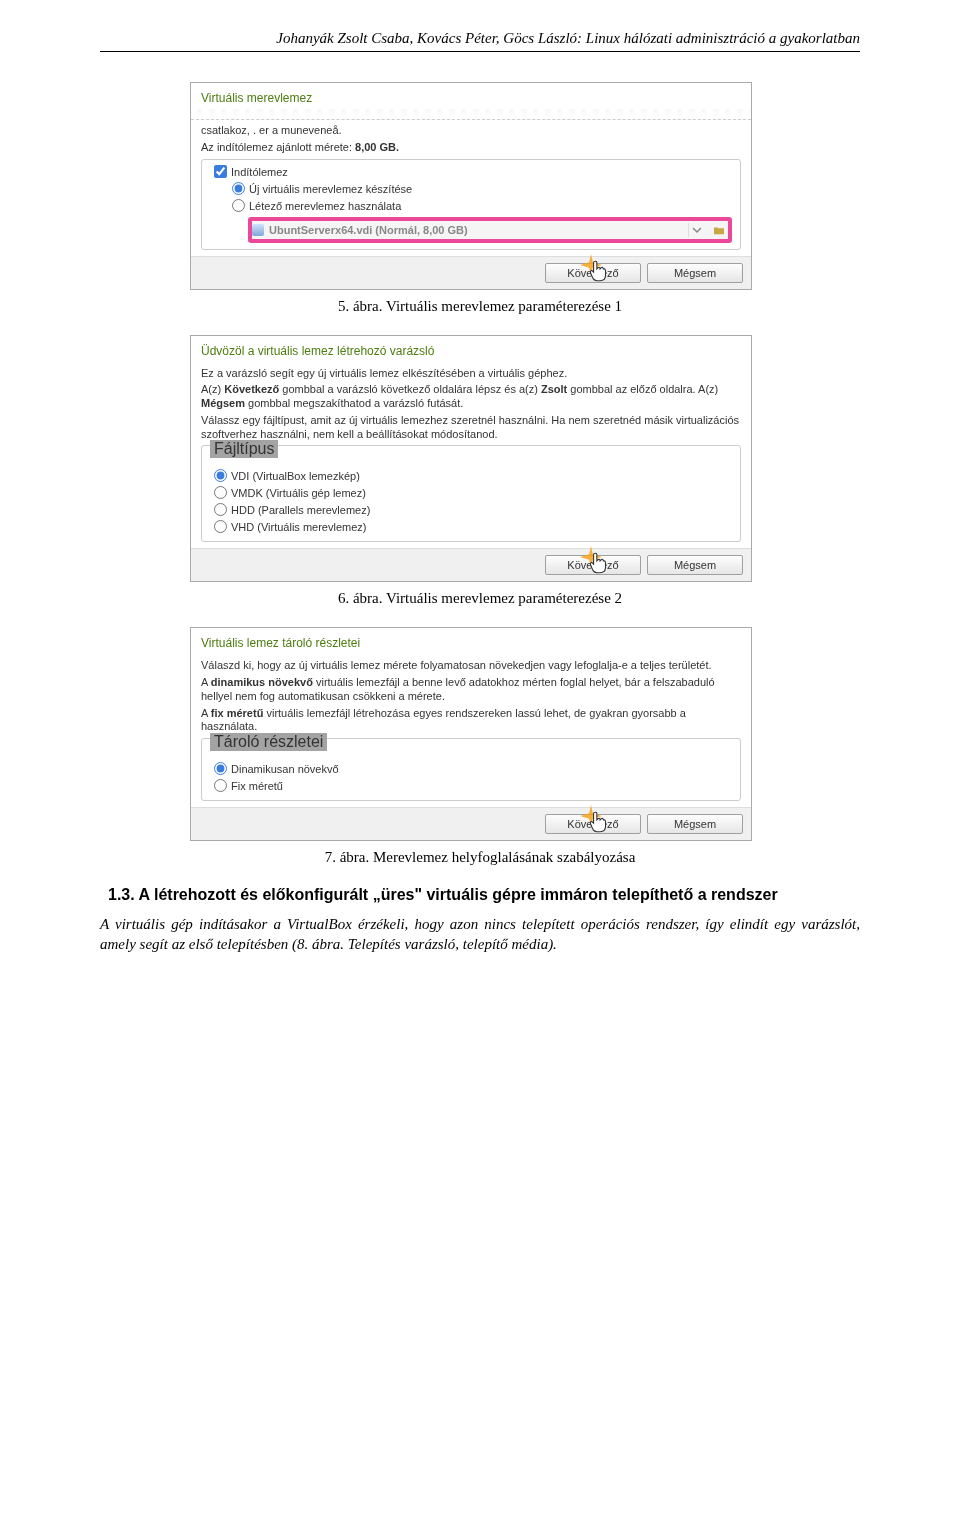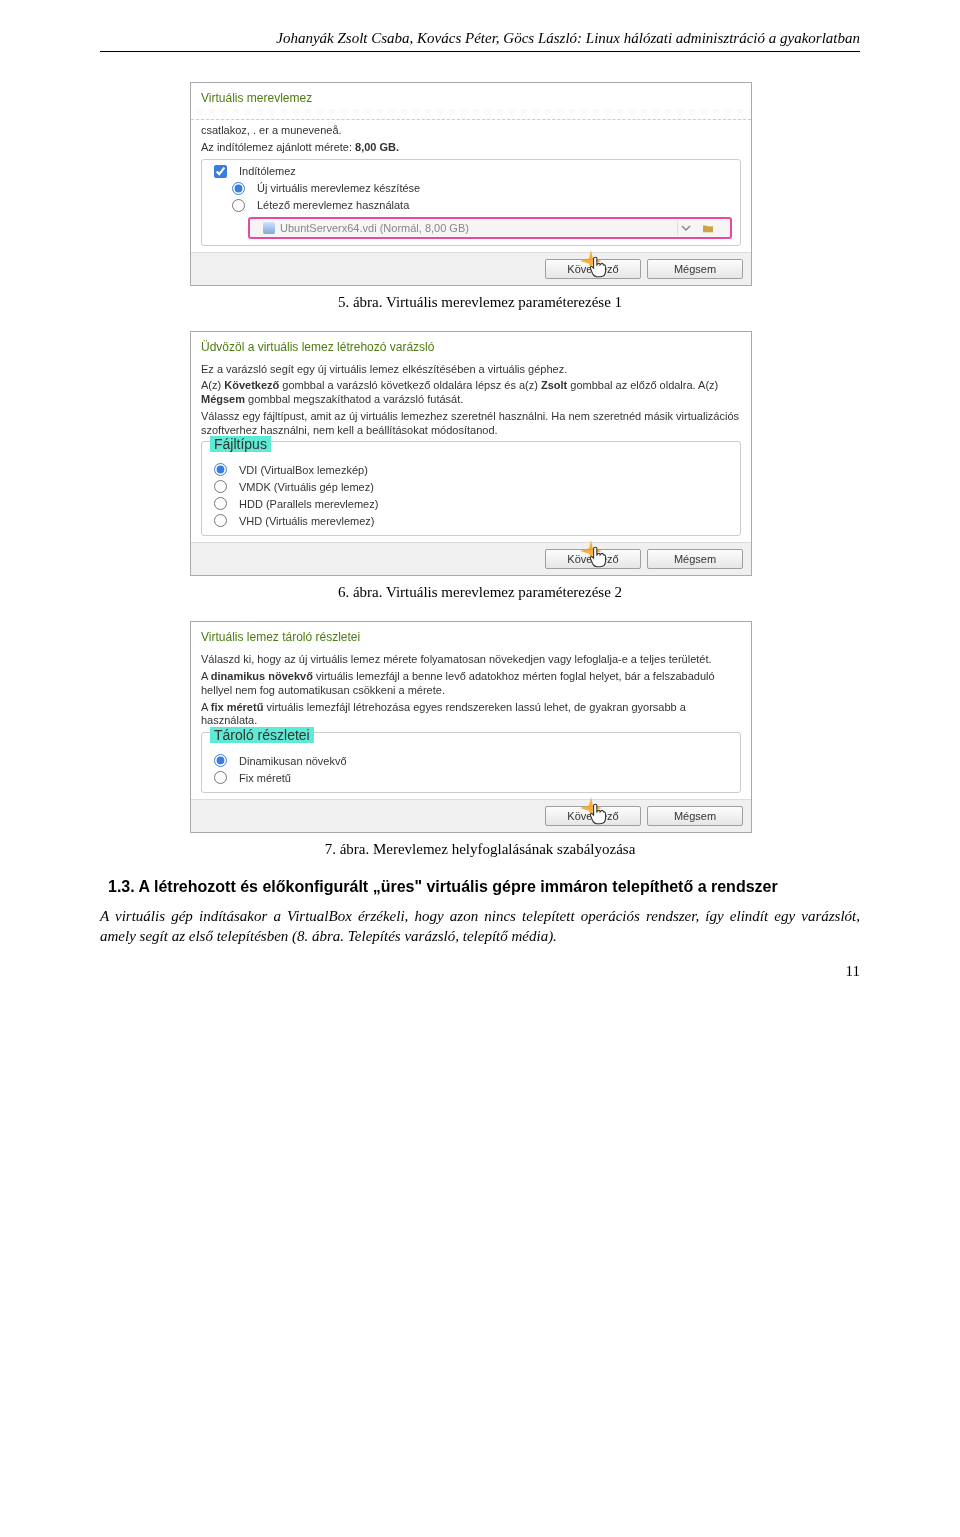--- a/index.html
+++ b/index.html
@@ -50,44 +50,45 @@
   .fieldset {
     border: 1px solid #ccc;
     border-radius: 3px;
     margin-top: 4px;
     padding: 3px 8px 6px;
     position: relative;
   }
   .fieldset .legend {
     position: relative;
     top: -9px;
-    background: #5eead4;
+    background: #a3a3a3;
     padding: 0 4px;
-    font-size: 14px;
+    font-size: 16px;
     display: inline-block;
   }
   .opt-row {
     display: flex;
-    align-items: center;
-    gap: 12px;
+    align-items: flex-end;
+    gap: 4px;
     padding: 2px 4px;
   }
   .opt-row input { accent-color: #3b7ddd; margin:0; }
   .opt-row label { font-size: 11px; }
 
   .disk-select {
     margin: 3px 0 0 38px;
     display: flex;
     align-items: center;
     gap: 5px;
-    border: 2px solid #ec4899;
+    border: 4px solid #ec4899;
     border-radius: 3px;
-    padding: 2px 13px;
+    padding: 2px 0;
     background: #f5f5f5;
     color: #888;
+    font-weight: bold;
   }
   .disk-icon {
     width: 12px; height: 12px; border-radius: 2px;
     background: linear-gradient(#cfe3ff,#7fa8d8);
     display:inline-block;
   }
   .disk-select .spacer { flex:1; }
   .disk-select .chev {
     width: 16px; height: 14px; border-left:1px solid #ddd;
     display:flex;align-items:center;justify-content:center;
@@ -302,14 +303,13 @@
     </div>
   </div>
   <div class="caption">7. ábra. Merevlemez helyfoglalásának szabályozása</div>
 
   <div class="section-title">
     <span>1.3.</span>
     <span>A létrehozott és előkonfigurált „üres" virtuális gépre immáron telepíthető a rendszer</span>
   </div>
   <p class="body-para">A virtuális gép indításakor a VirtualBox érzékeli, hogy azon nincs telepített operációs rendszer, így elindít egy varázslót, amely segít az első telepítésben (8. ábra. Telepítés varázsló, telepítő média).</p>
 
-  <div class="page-num">11</div>
 </div>
 
 </body></html>

